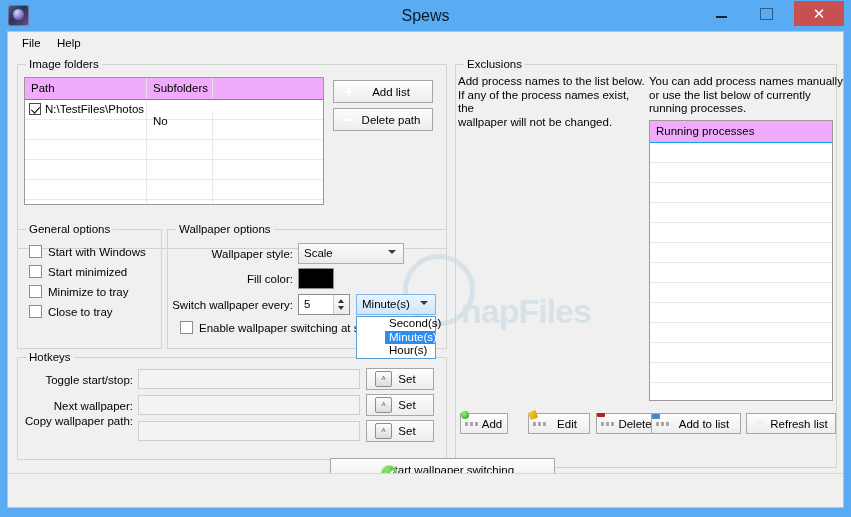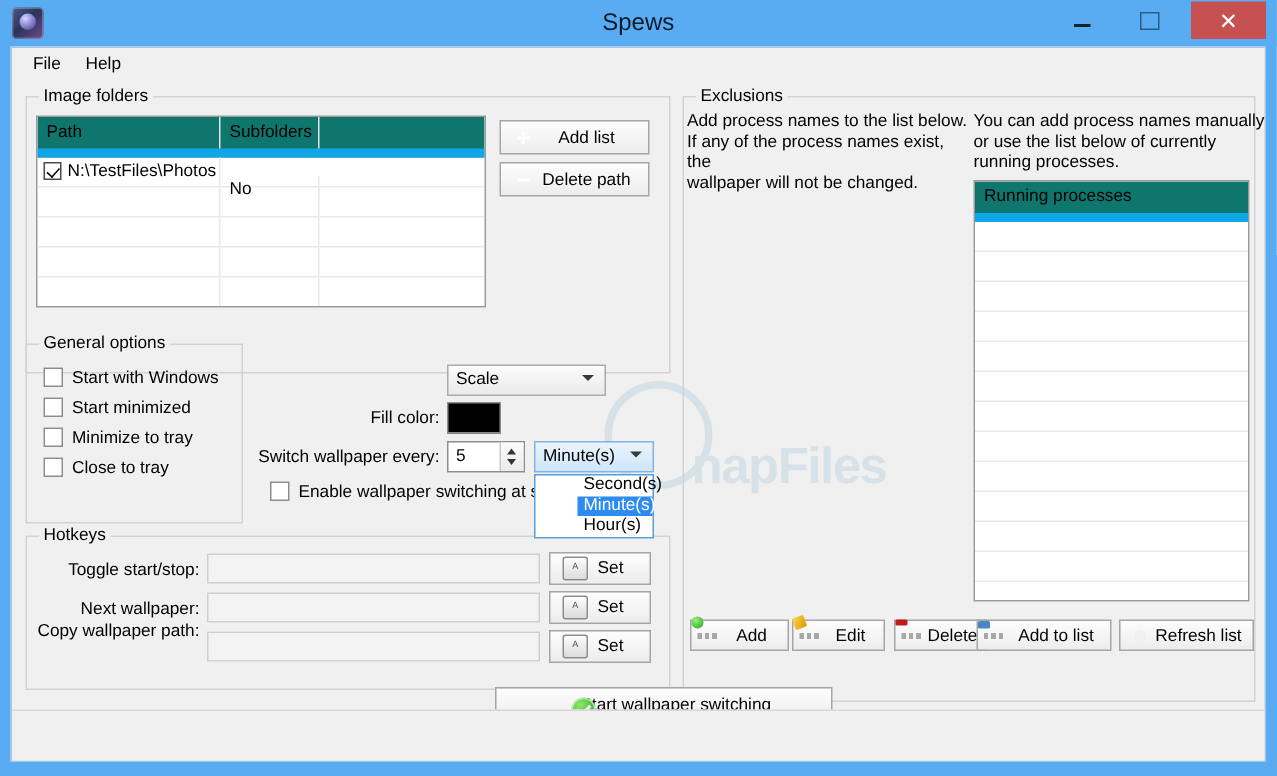--- a/index.html
+++ b/index.html
@@ -77,22 +77,22 @@
   .group-title{
     position:absolute;top:-7px;left:8px;background:#f0f0f0;
     padding:0 3px;font-size:11.5px;color:#000;line-height:12px;
   }
   
   .grid{
     position:absolute;background:#ffffff;border:1px solid #9a9a9a;
     box-sizing:border-box;overflow:hidden;
   }
   .grid-head{
-    position:relative;height:21px;border-bottom:6px solid #0ea5e9;
-    background:#0f766e;
+    position:relative;height:21px;border-bottom:1px solid #0ea5e9;
+    background:#f0abfc;
   }
   .grid-head .hcell{
     position:absolute;top:0;height:21px;line-height:21px;
     font-size:11.5px;padding-left:6px;box-sizing:border-box;
     border-right:1px solid #e2e2e2;
   }
   .grid-row{
     position:relative;height:19px;border-bottom:1px solid #e9e9e9;
   }
   .grid-row .cell{
@@ -353,21 +353,25 @@
     </div>
     <div class="cbrow" style="left:21px;top:252px;">
       <span class="cbbox"></span>
       <span class="cblabel">Minimize to tray</span>
     </div>
     <div class="cbrow" style="left:21px;top:272px;">
       <span class="cbbox"></span>
       <span class="cblabel">Close to tray</span>
     </div>
 
-
+    <div class="group" style="left:159px;top:197px;width:280px;height:120px;">
+      <div class="group-title">Wallpaper options</div>
+    </div>
+
+    <div class="label-r" style="left:165px;top:215px;width:120px;">Wallpaper style:</div>
     <div class="combo" style="left:290px;top:211px;width:106px;">
       <span>Scale</span>
       <span class="chev"></span>
     </div>
 
     <div class="label-r" style="left:165px;top:240px;width:120px;">Fill color:</div>
     <div class="swatch" style="left:290px;top:236px;width:36px;height:21px;"></div>
 
     <div class="label-r" style="left:120px;top:266px;width:165px;">Switch wallpaper every:</div>
     <div class="spin" style="left:290px;top:262px;width:52px;">
@@ -442,21 +446,21 @@
       <div class="grid-row"></div>
       <div class="grid-row"></div>
       <div class="grid-row"></div>
       <div class="grid-row"></div>
       <div class="grid-row"></div>
       <div class="grid-row"></div>
       <div class="grid-row"></div>
       <div class="grid-row"></div>
     </div>
 
-    <div class="btn" style="left:452px;top:381px;width:66px;height:21px;">
+    <div class="btn" style="left:452px;top:381px;width:48px;height:21px;">
       <span class="btn-icon" style="left:5px;">
         <span class="ico-gear"><span class="gear-badge badge-green"></span></span>
       </span>
       <span class="lbl" style="margin-left:16px;">Add</span>
     </div>
     <div class="btn" style="left:520px;top:381px;width:62px;height:21px;">
       <span class="btn-icon" style="left:5px;">
         <span class="ico-gear"><span class="gear-badge badge-pencil"></span></span>
       </span>
       <span class="lbl" style="margin-left:16px;">Edit</span>

